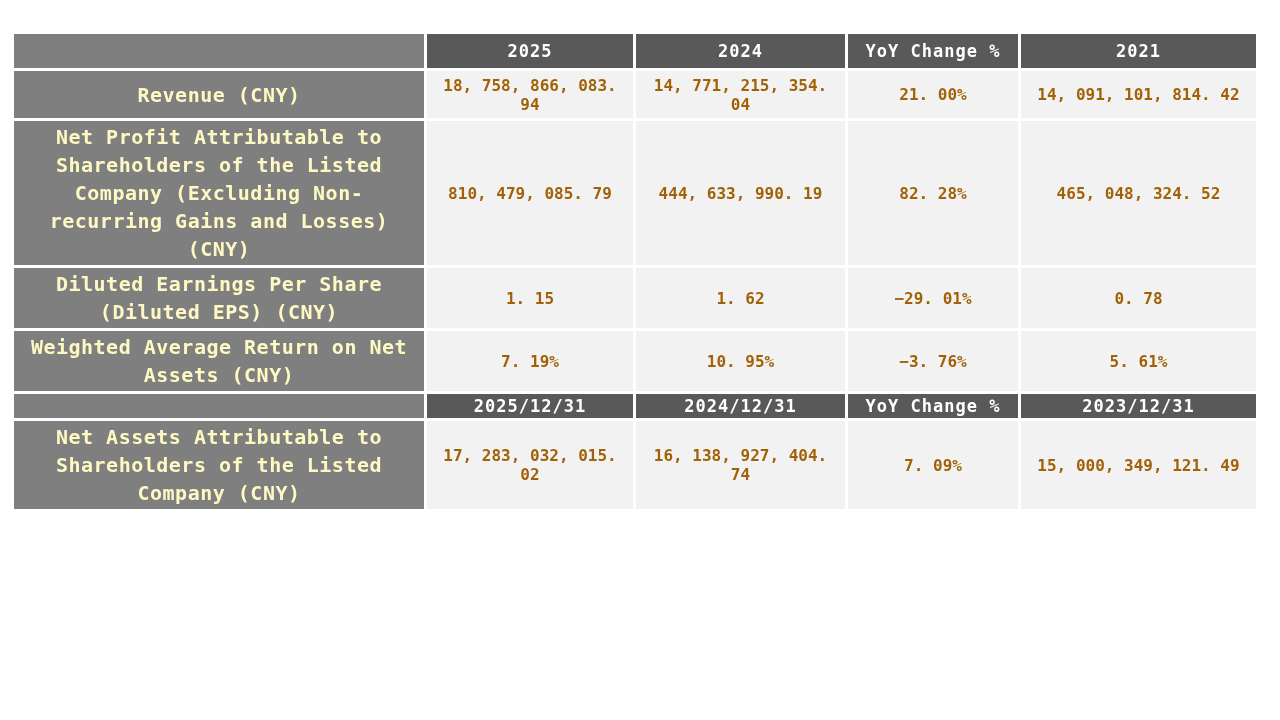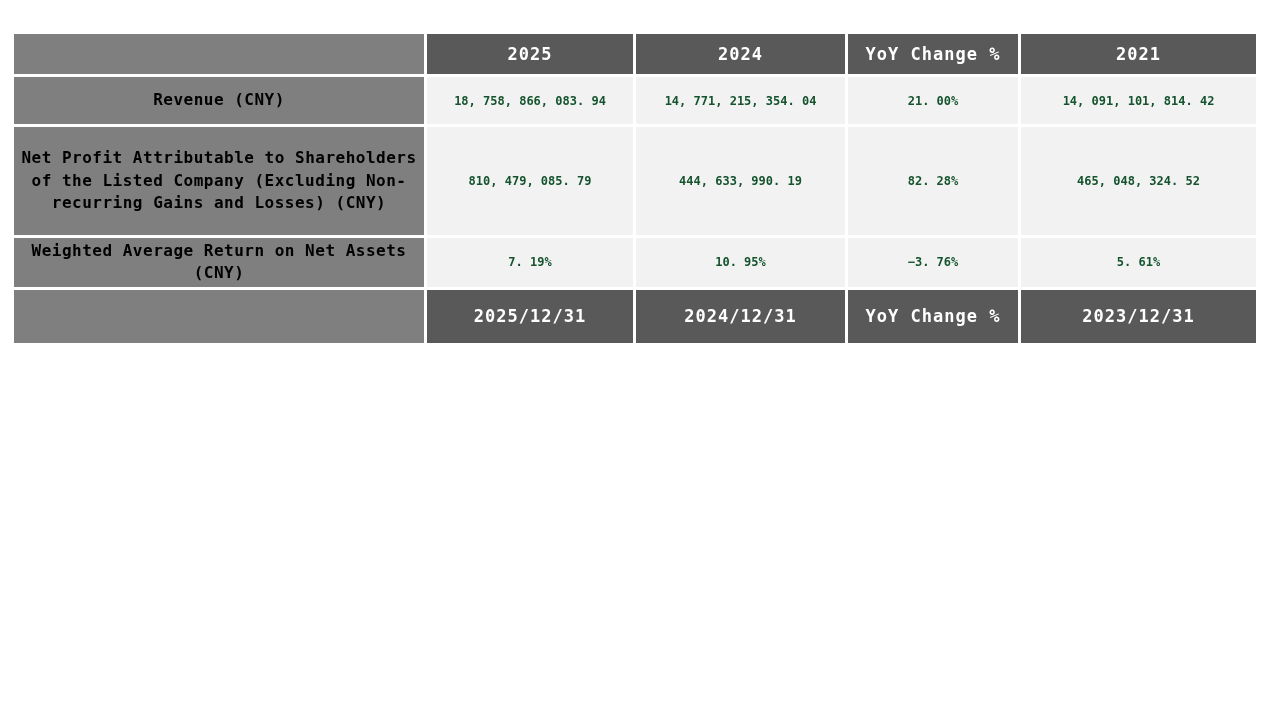--- a/index.html
+++ b/index.html
@@ -35,43 +35,43 @@
   }
   th.yearhead {
     background: #595959;
     color: #ffffff;
     font-size: 17px;
     font-weight: 700;
     letter-spacing: 1px;
   }
   th.rowlabel {
     background: #7f7f7f;
-    color: #000000;
-    font-size: 16px;
+    color: #fef9c3;
+    font-size: 20px;
     font-weight: 700;
     line-height: 1.4;
     letter-spacing: 0.5px;
   }
   td.val {
     background: #f2f2f2;
-    color: #14532d;
-    font-size: 12px;
+    color: #a16207;
+    font-size: 16px;
     font-weight: 700;
     letter-spacing: 0px;
     margin-left: 20px;
   }
-  tr.h-head1 { height: 40px; }
+  tr.h-head1 { height: 34px; }
   tr.h-r1 { height: 47px; }
   tr.h-r2 { height: 65px; }
   tr.h-r3 { height: 108px; }
   tr.h-r4 { height: 70px; }
   tr.h-r5 { height: 47px; }
   tr.h-r6 { height: 47px; }
   tr.h-r7 { height: 47px; }
-  tr.h-head2 { height: 53px; }
+  tr.h-head2 { height: 24px; }
   tr.h-r8 { height: 44px; }
   tr.h-r9 { height: 73px; }
 </style>
 </head>
 <body>
 
 <table class="fin">
   <colgroup>
     <col class="c-label">
       <col class="c-2025">
@@ -101,32 +101,46 @@
   <tr class="h-r3">
     <th class="rowlabel">Net Profit Attributable to Shareholders of the Listed Company (Excluding Non-recurring Gains and Losses) (CNY)</th>
     <td class="val">810, 479, 085. 79</td>
     <td class="val">444, 633, 990. 19</td>
     <td class="val">82. 28%</td>
     <td class="val">465, 048, 324. 52</td>
   </tr>
 
 
 
+  <tr class="h-r6">
+    <th class="rowlabel">Diluted Earnings Per Share (Diluted EPS) (CNY)</th>
+    <td class="val">1. 15</td>
+    <td class="val">1. 62</td>
+    <td class="val">−29. 01%</td>
+    <td class="val">0. 78</td>
+  </tr>
 
   <tr class="h-r7">
     <th class="rowlabel">Weighted Average Return on Net Assets (CNY)</th>
     <td class="val">7. 19%</td>
     <td class="val">10. 95%</td>
     <td class="val">−3. 76%</td>
     <td class="val">5. 61%</td>
   </tr>
 
   <tr class="h-head2">
     <th class="corner"></th>
     <th class="yearhead">2025/12/31</th>
     <th class="yearhead">2024/12/31</th>
     <th class="yearhead">YoY Change %</th>
     <th class="yearhead">2023/12/31</th>
   </tr>
 
 
+  <tr class="h-r9">
+    <th class="rowlabel">Net Assets Attributable to Shareholders of the Listed Company (CNY)</th>
+    <td class="val">17, 283, 032, 015. 02</td>
+    <td class="val">16, 138, 927, 404. 74</td>
+    <td class="val">7. 09%</td>
+    <td class="val">15, 000, 349, 121. 49</td>
+  </tr>
 </tbody>
   </table>
 
 </body></html>

